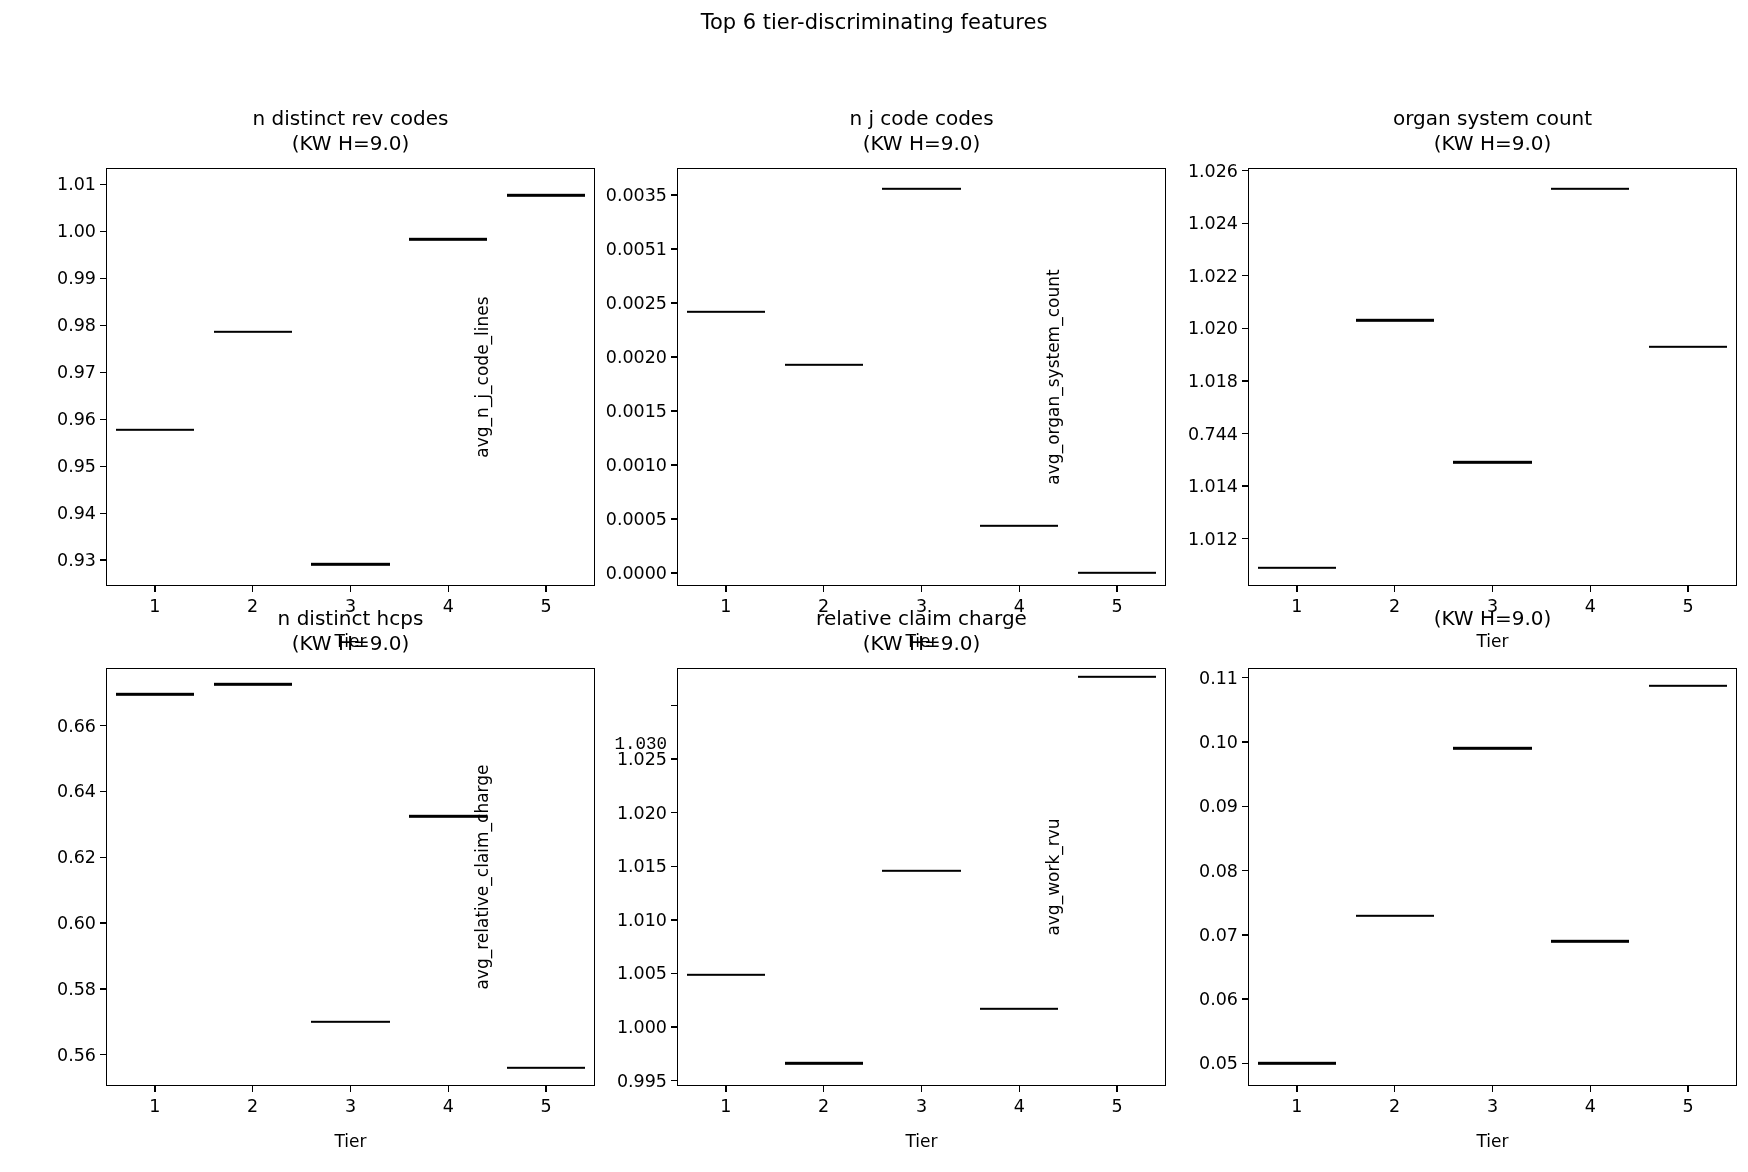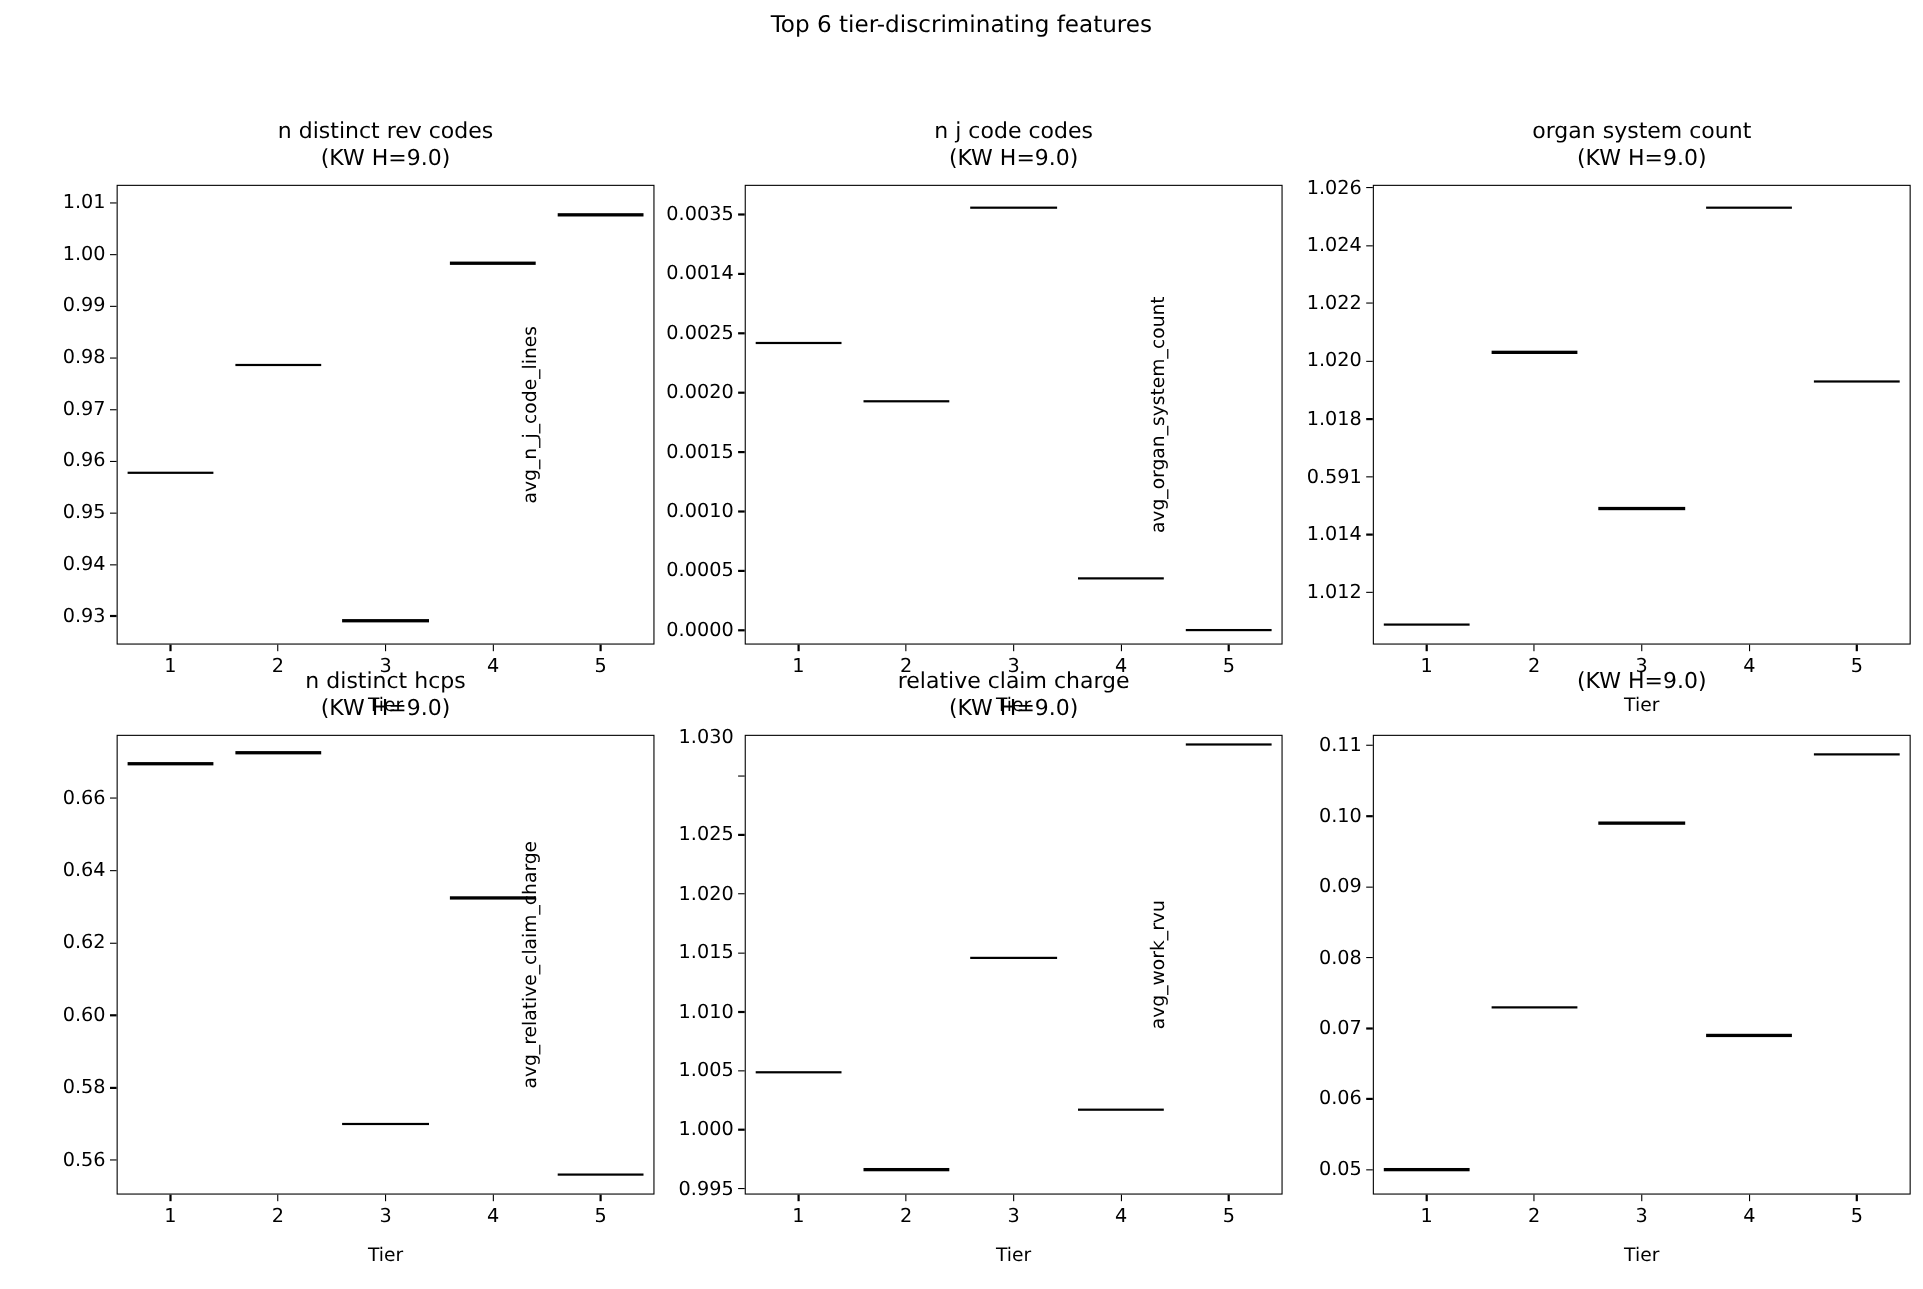--- a/index.html
+++ b/index.html
@@ -144,21 +144,21 @@
         <div class="ytick" style="left: 477px; width: 190px; top: 519.034px;">0.0005</div>
         <div class="ytickmark" style="left: 671px; top: 464.328px;"></div>
         <div class="ytick" style="left: 477px; width: 190px; top: 465.028px;">0.0010</div>
         <div class="ytickmark" style="left: 671px; top: 410.323px;"></div>
         <div class="ytick" style="left: 477px; width: 190px; top: 411.023px;">0.0015</div>
         <div class="ytickmark" style="left: 671px; top: 356.318px;"></div>
         <div class="ytick" style="left: 477px; width: 190px; top: 357.018px;">0.0020</div>
         <div class="ytickmark" style="left: 671px; top: 302.313px;"></div>
         <div class="ytick" style="left: 477px; width: 190px; top: 303.013px;">0.0025</div>
         <div class="ytickmark" style="left: 671px; top: 248.308px;"></div>
-        <div class="ytick" style="left: 477px; width: 190px; top: 249.008px;">0.0014</div>
+        <div class="ytick" style="left: 477px; width: 190px; top: 249.008px;">0.0051</div>
         <div class="ytickmark" style="left: 671px; top: 194.303px;"></div>
         <div class="ytick" style="left: 477px; width: 190px; top: 195.003px;">0.0035</div>
         <div class="xtickmark" style="left: 725.2px; top: 586px;"></div>
         <div class="xtick" style="left: 725.9px; top: 596px;">1</div>
         <div class="marker" style="left: 686.78px; width: 78.24px; top: 311.654px;"></div>
         <div class="xtickmark" style="left: 823px; top: 586px;"></div>
         <div class="xtick" style="left: 823.7px; top: 596px;">2</div>
         <div class="marker" style="left: 784.58px; width: 78.24px; top: 364.579px;"></div>
         <div class="xtickmark" style="left: 920.8px; top: 586px;"></div>
         <div class="xtick" style="left: 921.5px; top: 596px;">3</div>
@@ -173,21 +173,21 @@
         <div class="xlabel" style="left: 677px; width: 489px; top: 631px;">Tier</div>
       </div>
       <div class="panel" style="left: 0px; top: 0px; width: 1748px; height: 1172px;">
         <div class="panel-title" style="left: 1248px; top: 106px; width: 489px;"><div>organ system count</div><div>(KW H=9.0)</div></div>
         <div class="plotbox" style="left: 1248px; top: 168px; width: 489px; height: 418px;"></div>
         <div class="ytickmark" style="left: 1242px; top: 537.979px;"></div>
         <div class="ytick" style="left: 1048px; width: 190px; top: 538.679px;">1.012</div>
         <div class="ytickmark" style="left: 1242px; top: 485.401px;"></div>
         <div class="ytick" style="left: 1048px; width: 190px; top: 486.101px;">1.014</div>
         <div class="ytickmark" style="left: 1242px; top: 432.822px;"></div>
-        <div class="ytick" style="left: 1048px; width: 190px; top: 433.522px;">0.591</div>
+        <div class="ytick" style="left: 1048px; width: 190px; top: 433.522px;">0.744</div>
         <div class="ytickmark" style="left: 1242px; top: 380.243px;"></div>
         <div class="ytick" style="left: 1048px; width: 190px; top: 380.943px;">1.018</div>
         <div class="ytickmark" style="left: 1242px; top: 327.665px;"></div>
         <div class="ytick" style="left: 1048px; width: 190px; top: 328.365px;">1.020</div>
         <div class="ytickmark" style="left: 1242px; top: 275.086px;"></div>
         <div class="ytick" style="left: 1048px; width: 190px; top: 275.786px;">1.022</div>
         <div class="ytickmark" style="left: 1242px; top: 222.508px;"></div>
         <div class="ytick" style="left: 1048px; width: 190px; top: 223.208px;">1.024</div>
         <div class="ytickmark" style="left: 1242px; top: 169.929px;"></div>
         <div class="ytick" style="left: 1048px; width: 190px; top: 170.629px;">1.026</div>
@@ -252,21 +252,21 @@
         <div class="ytick" style="left: 477px; width: 190px; top: 973.462px;">1.005</div>
         <div class="ytickmark" style="left: 671px; top: 919.172px;"></div>
         <div class="ytick" style="left: 477px; width: 190px; top: 919.872px;">1.010</div>
         <div class="ytickmark" style="left: 671px; top: 865.582px;"></div>
         <div class="ytick" style="left: 477px; width: 190px; top: 866.282px;">1.015</div>
         <div class="ytickmark" style="left: 671px; top: 811.992px;"></div>
         <div class="ytick" style="left: 477px; width: 190px; top: 812.692px;">1.020</div>
         <div class="ytickmark" style="left: 671px; top: 758.403px;"></div>
         <div class="ytick" style="left: 477px; width: 190px; top: 759.103px;">1.025</div>
         <div class="ytickmark" style="left: 671px; top: 704.813px;"></div>
-        <div class="ytick" style="left: 477px; width: 190px; top: 670px;">1.030</div>
+        <div class="ytick" style="left: 477px; width: 190px; top: 744px; font-family: Liberation Mono, monospace;">1.030</div>
         <div class="xtickmark" style="left: 725.2px; top: 1086px;"></div>
         <div class="xtick" style="left: 725.9px; top: 1096px;">1</div>
         <div class="marker" style="left: 686.78px; width: 78.24px; top: 974.533px;"></div>
         <div class="xtickmark" style="left: 823px; top: 1086px;"></div>
         <div class="xtick" style="left: 823.7px; top: 1096px;">2</div>
         <div class="marker" style="left: 784.58px; width: 78.24px; top: 1063.49px;"></div>
         <div class="xtickmark" style="left: 920.8px; top: 1086px;"></div>
         <div class="xtick" style="left: 921.5px; top: 1096px;">3</div>
         <div class="marker" style="left: 882.38px; width: 78.24px; top: 870.569px;"></div>
         <div class="xtickmark" style="left: 1018.6px; top: 1086px;"></div>

